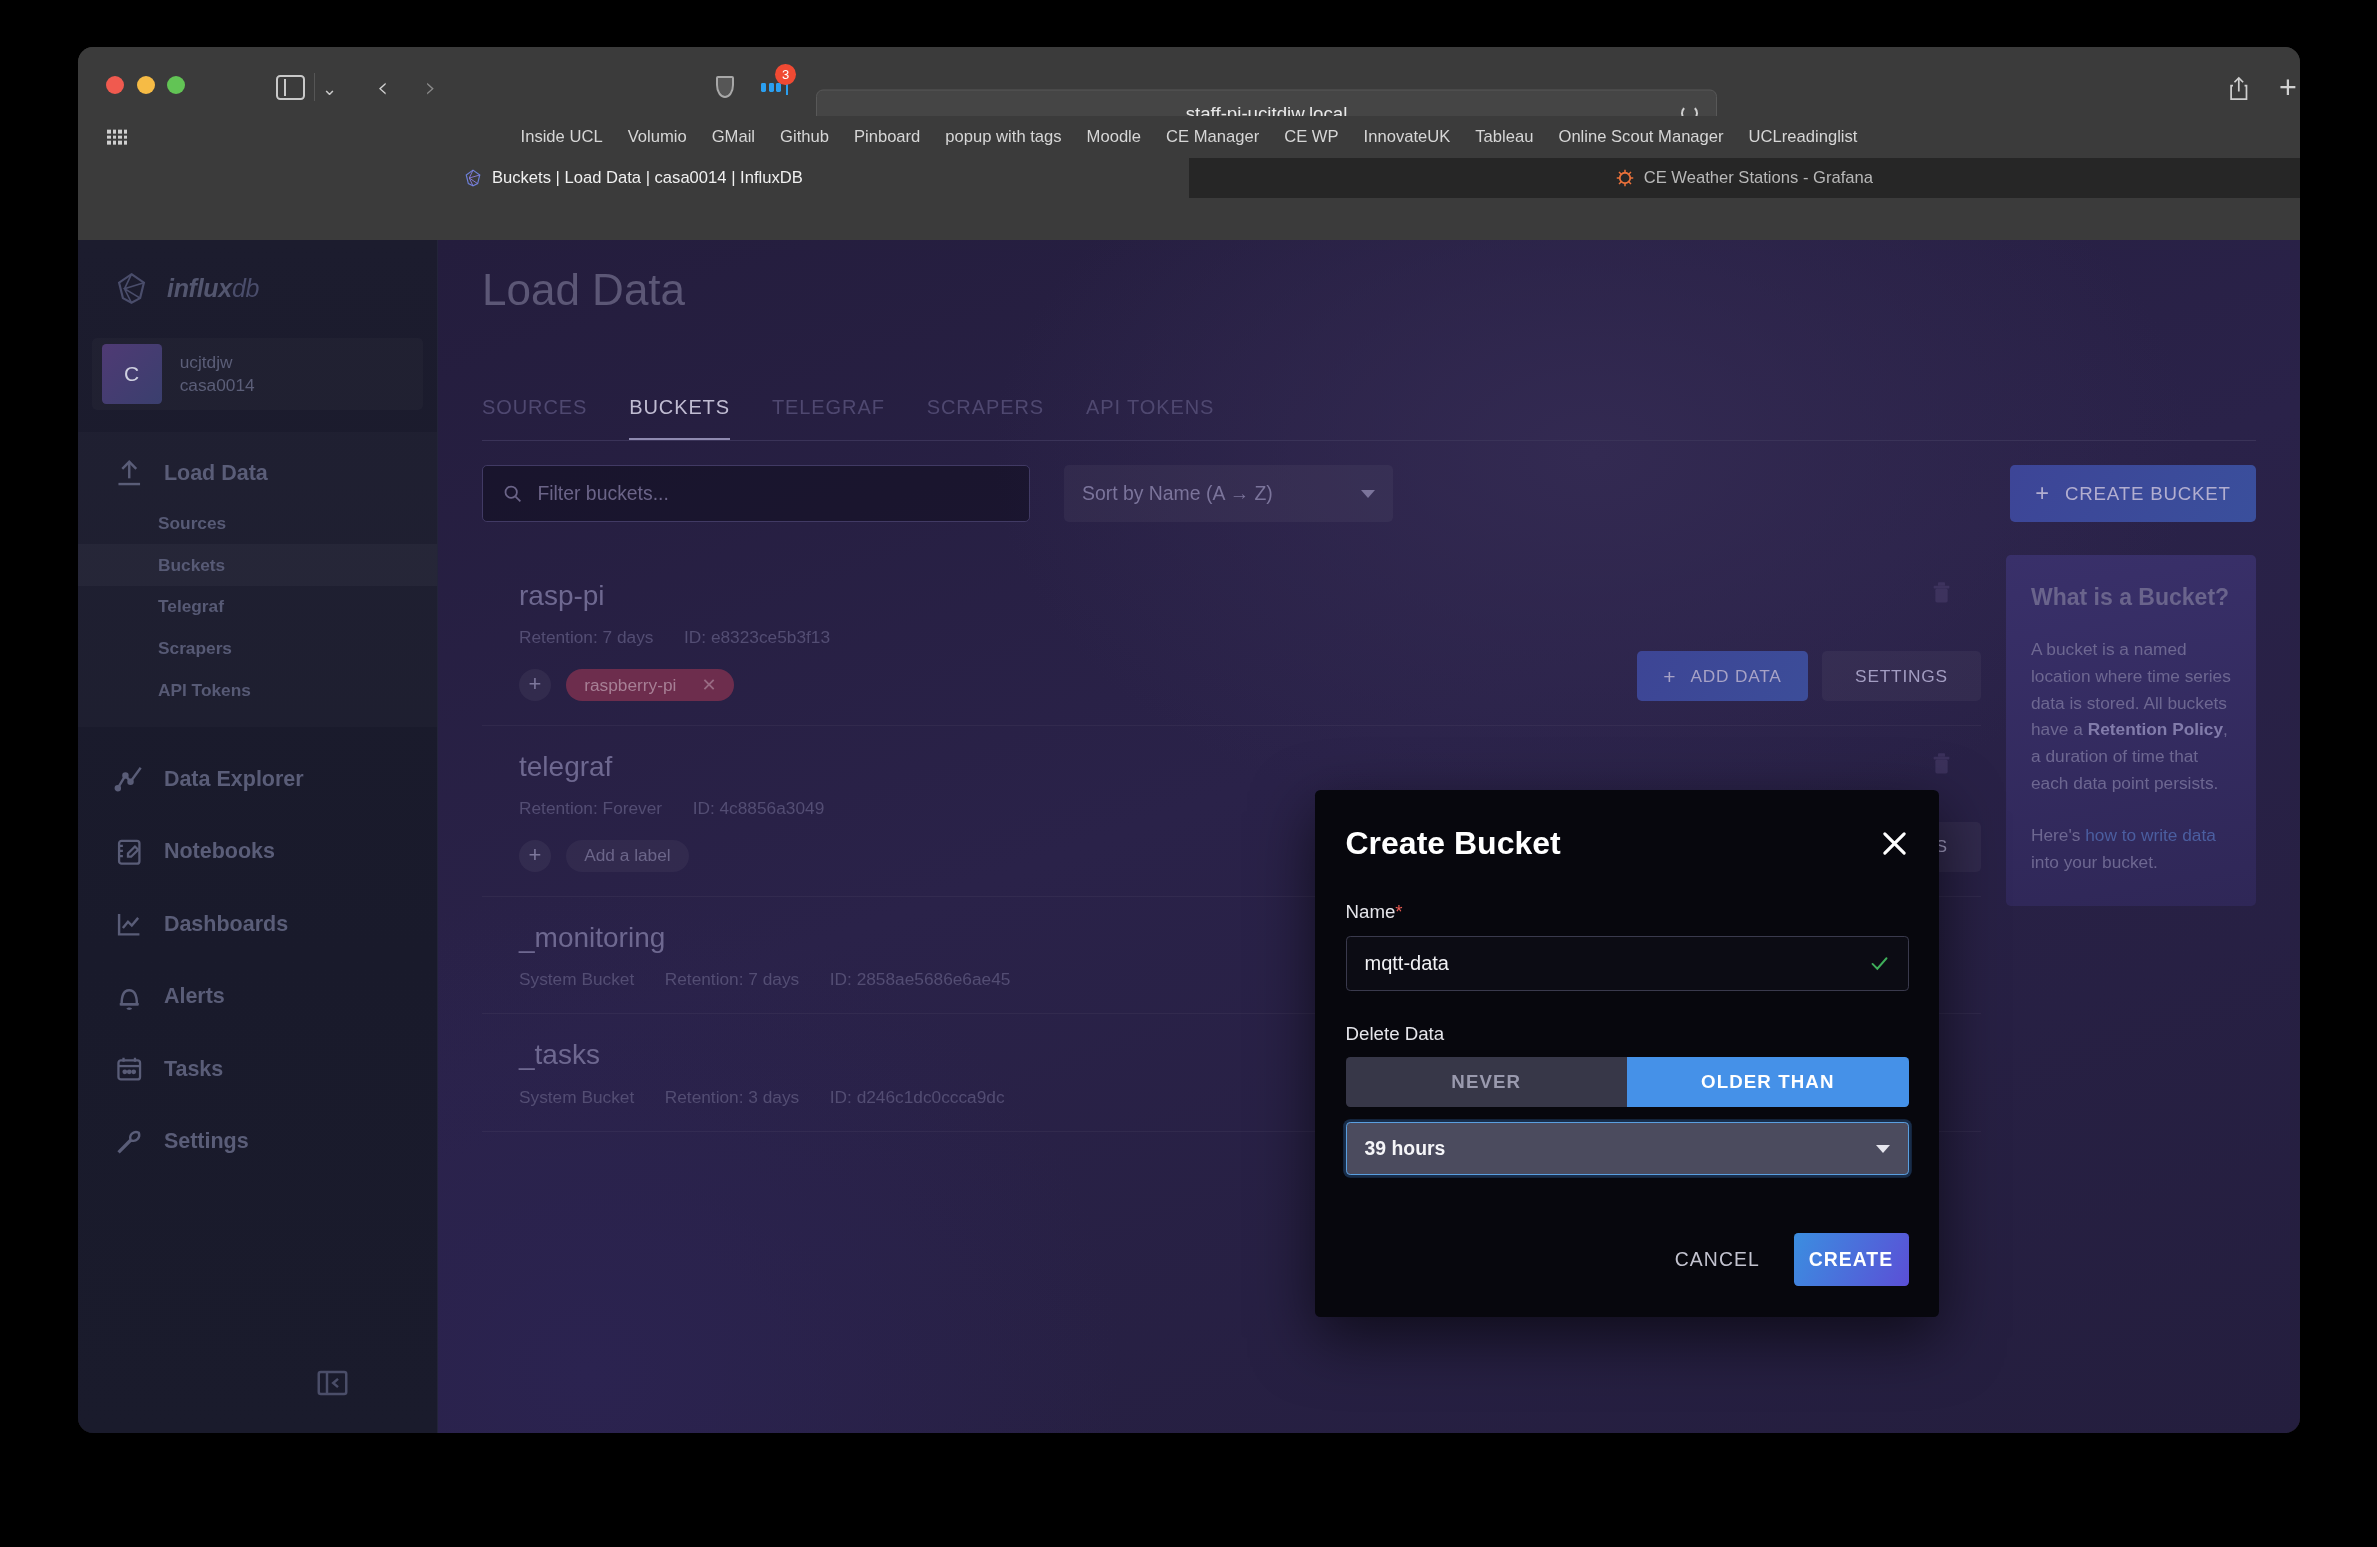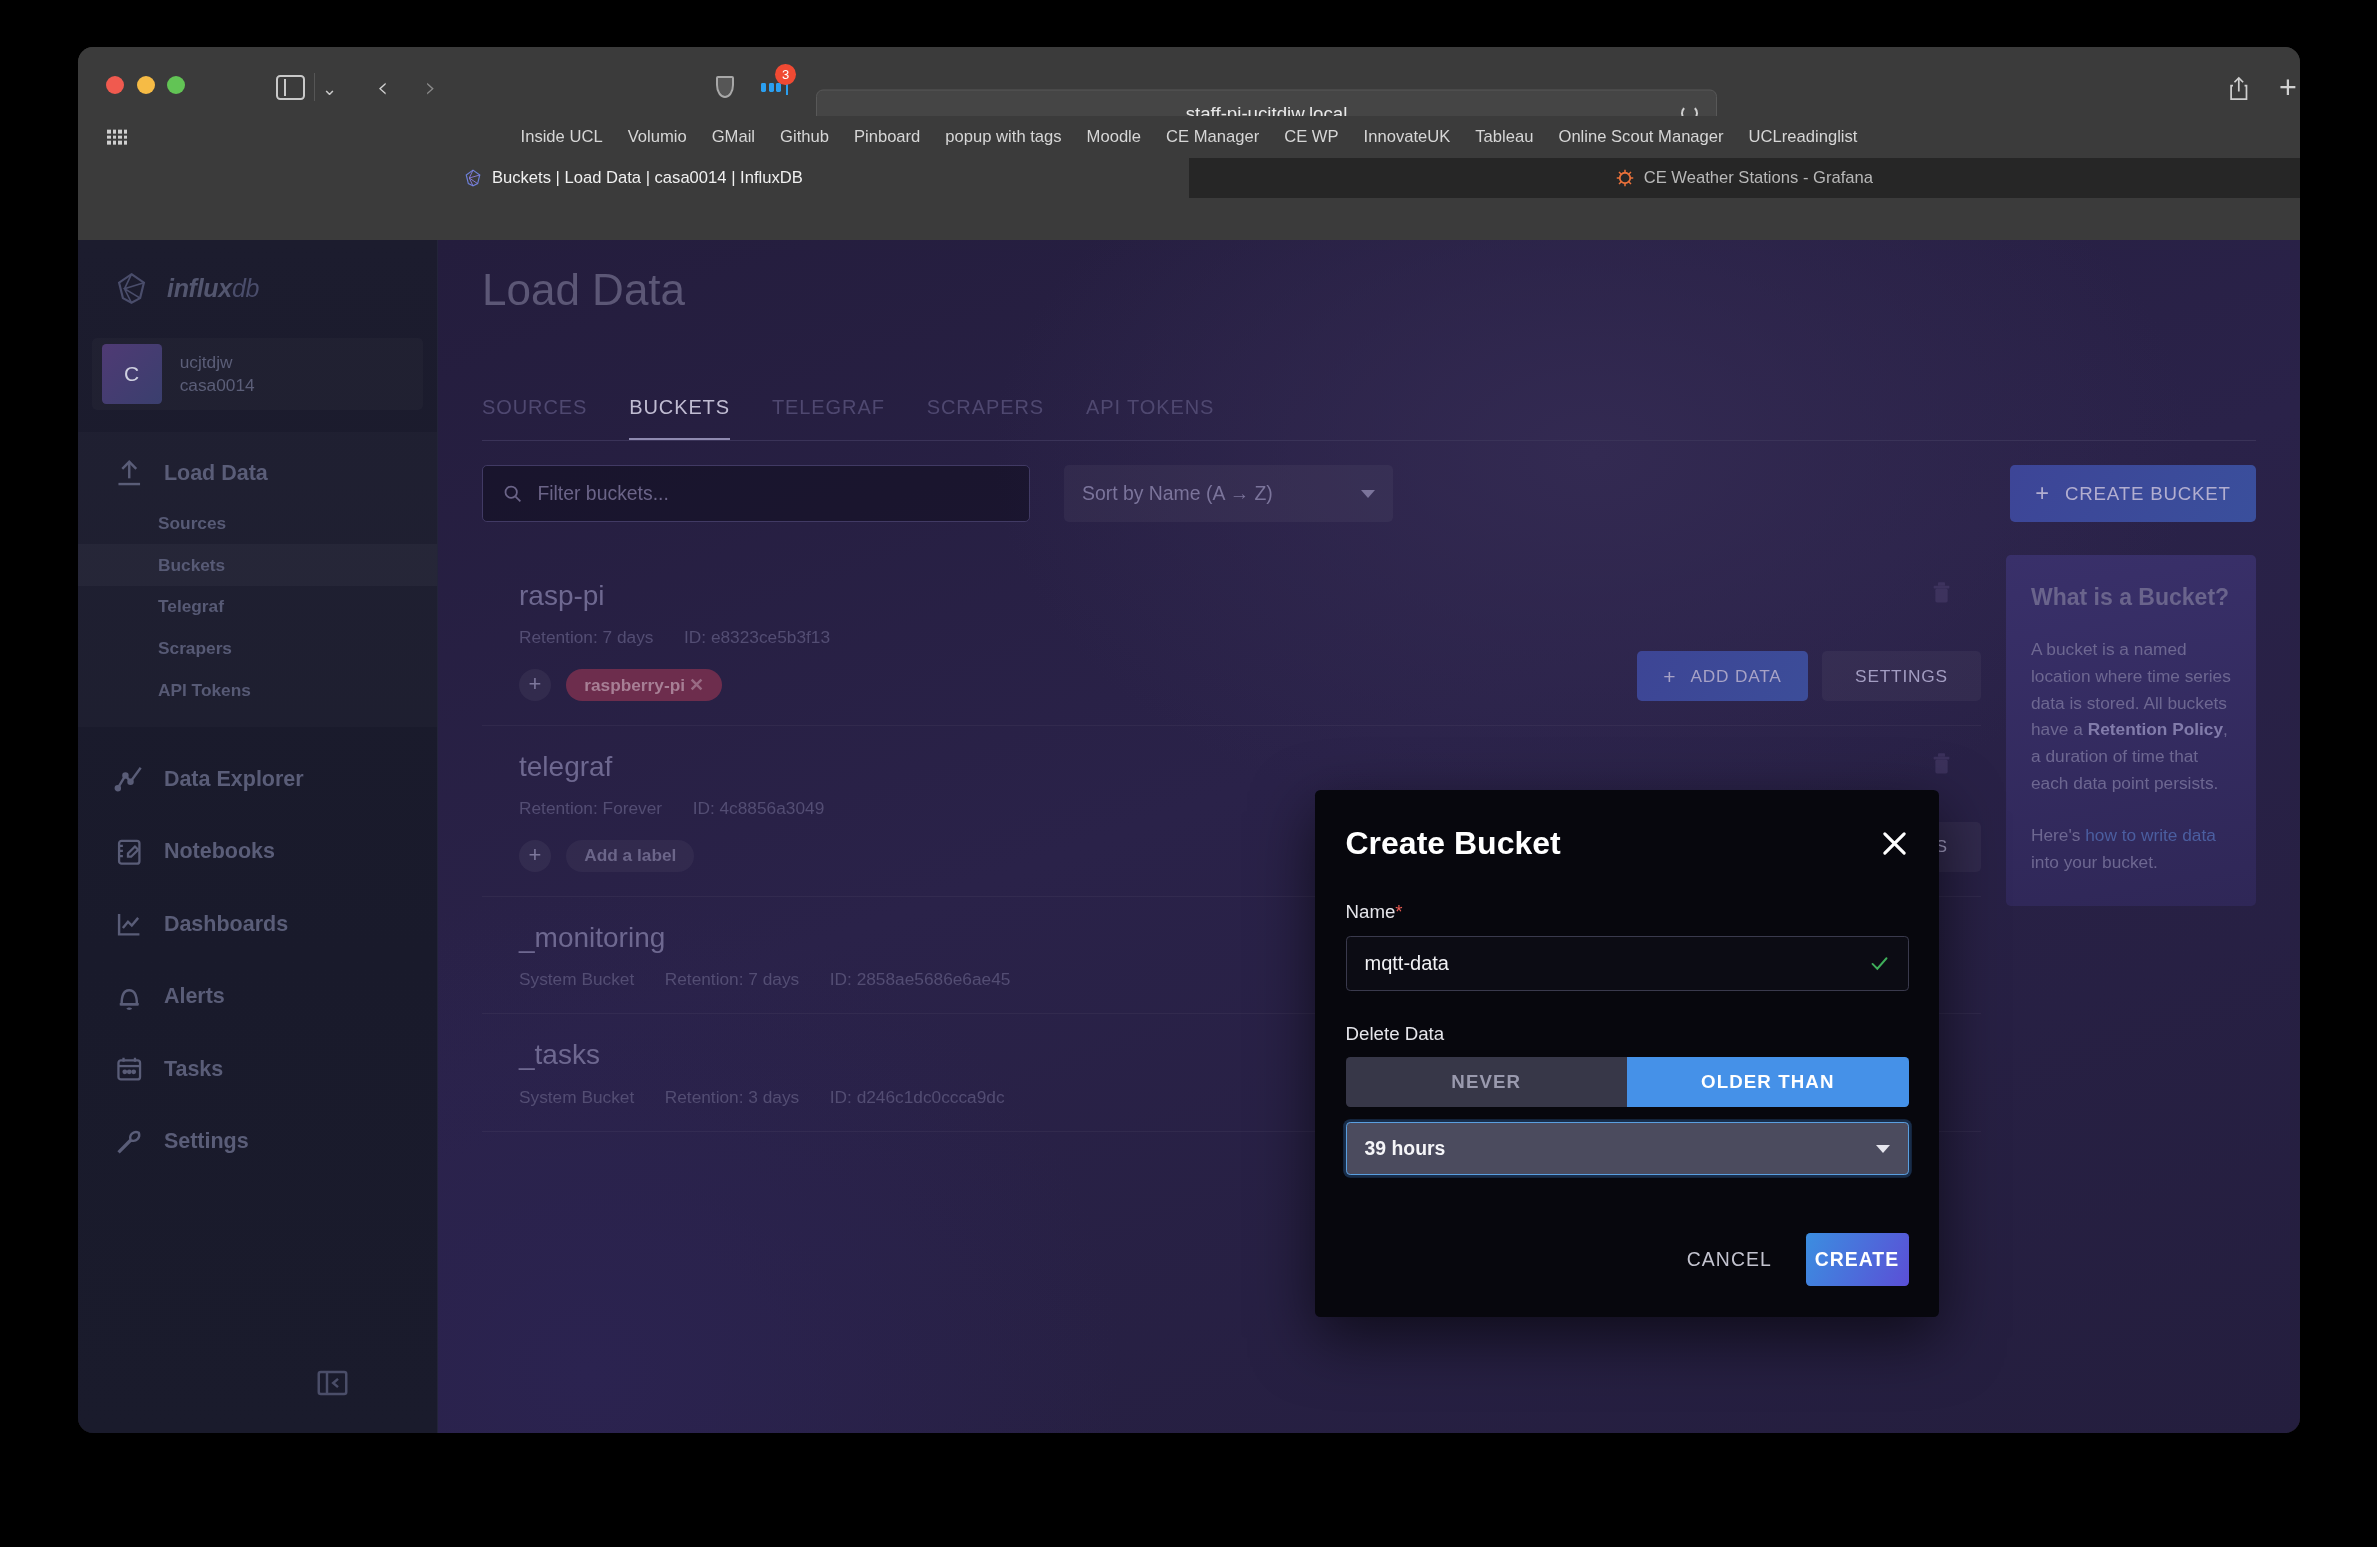--- a/index.html
+++ b/index.html
@@ -215,22 +215,22 @@
     border-bottom:0.7px solid rgba(255,255,255,0.045);
   }
   .bucket-name { font-size:28px; color:#6e6890; font-weight:400; }
   .bucket-meta { margin-top:15.2px; display:flex; gap:30.5px; color:#534d73; font-size:17.3px; }
   .bucket-labels { margin-top:21px; display:flex; align-items:center; gap:15.2px; }
   .label-add-btn {
     width:32px; height:32px; border-radius:50%; background:rgba(255,255,255,0.05);
     color:#7d779c; font-size:22px; line-height:30.5px; text-align:center; font-weight:300;
   }
   .label-pill {
-    height:32px; border-radius:16px; padding:0 18px; display:flex; align-items:center; gap:4px;
-    font-size:17.3px; font-weight:700;
+    height:32px; border-radius:16px; padding:0 18px; display:flex; align-items:center; gap:25px;
+    font-size:17.3px; font-weight:400;
   }
   .label-pill.raspberry { background:#6d2d4d; color:#a77f95; }
   .label-pill.ghost { background:rgba(255,255,255,0.045); color:#6b6589; }
   .label-x { font-size:18px; opacity:0.75; }
   .row-actions { position:absolute; right:0; bottom:23.6px; display:flex; gap:14px; }
   .btn-add-data {
     width:171px; height:50px; border-radius:4.9px;
     background:linear-gradient(120deg,#3d4595 0%,#3c4d99 100%);
     display:flex; align-items:center; justify-content:center; gap:14px;
     color:#a7a2c6; font-size:17.3px; letter-spacing:0.8px;
@@ -289,21 +289,21 @@
     border:1.4px solid #5a9fe0; border-radius:4.2px;
     box-shadow:0 0 0 2.8px rgba(69,145,232,0.28);
     display:flex; align-items:center; padding:0 18px;
   }
   #retention-value { flex:1; color:#f5f5f8; font-size:19.4px; font-weight:600; }
   #modal-footer {
     margin-top:58px; display:flex; align-items:center; justify-content:flex-end; gap:21px;
   }
   #cancel-button { color:#c3c3cf; font-size:19.4px; letter-spacing:1.1px; padding:0 12.5px; }
   #create-button {
-    width:103px; height:53px; border-radius:4.2px;
+    width:115px; height:53px; border-radius:4.2px;
     background:linear-gradient(115deg,#3b8ee0 0%,#5b4fd6 100%);
     display:flex; align-items:center; justify-content:center;
     color:#fff; font-size:19.4px; font-weight:700; letter-spacing:1px;
   }
 </style>
 </head>
 <body>
 
 <div id="browser-window">
 

